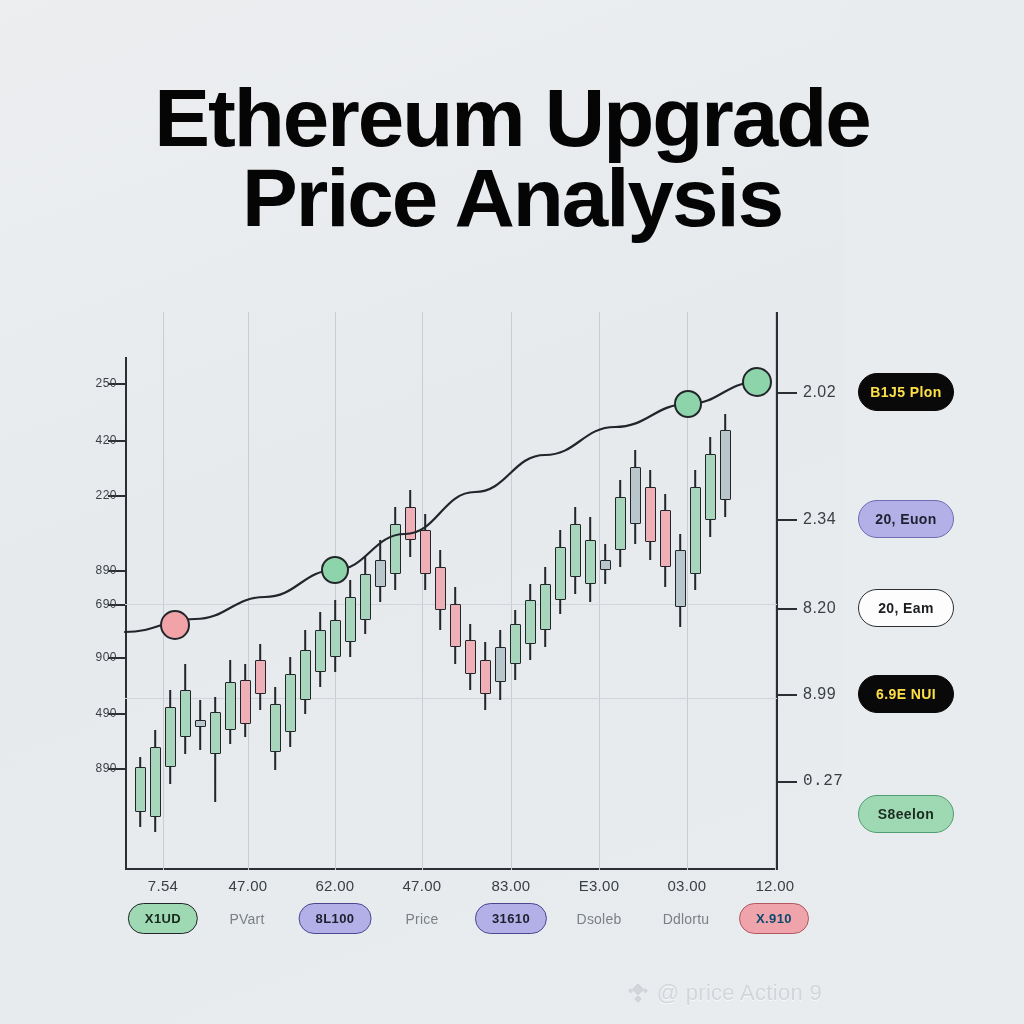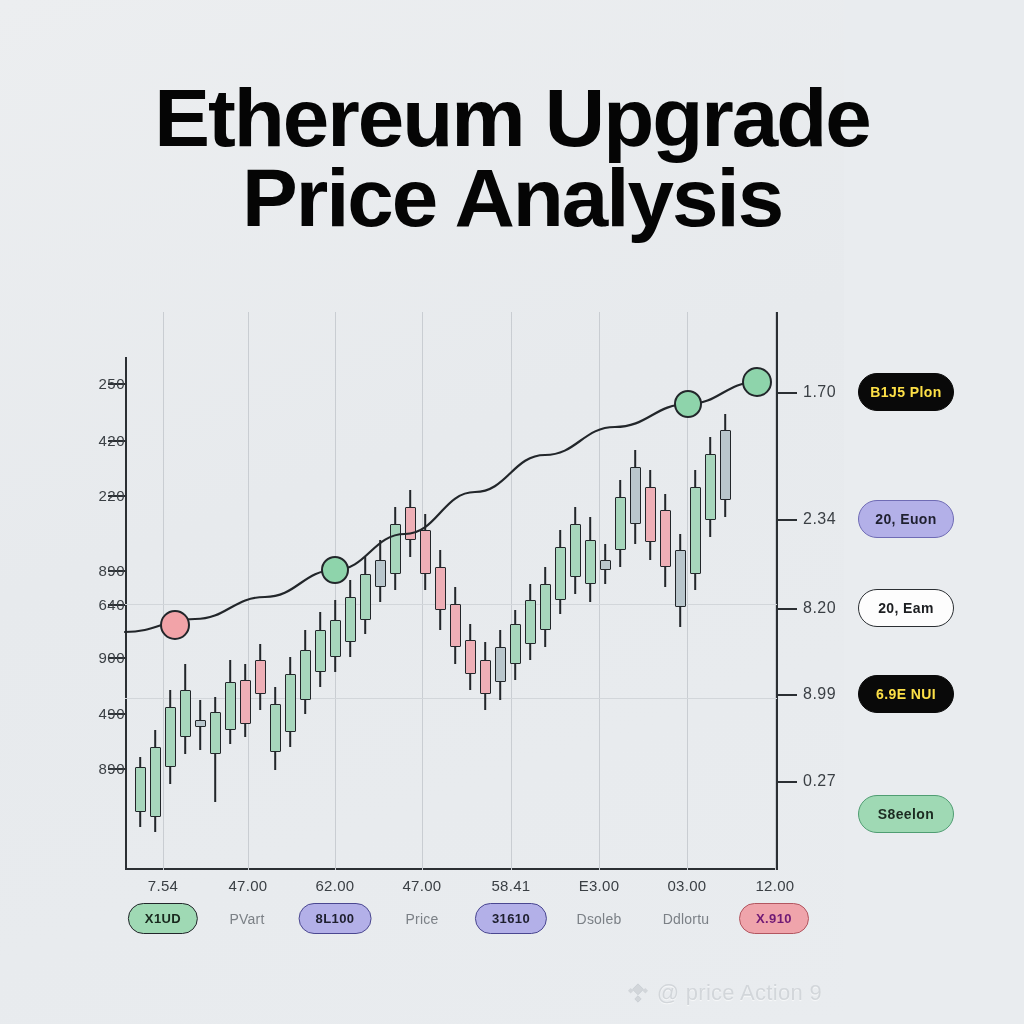--- a/index.html
+++ b/index.html
@@ -47,23 +47,23 @@
   .vgrid{
     position:absolute;top:0;width:1px;height:558px;background:#c9cdd2;
   }
   .hgrid{
     position:absolute;left:0;width:652px;height:1px;background:#d2d6da;
   }
   .ytick{
     position:absolute;left:-17px;width:17px;height:2px;background:#2b2f33;
   }
   .ylabel{
-    position:absolute;right:100%;
+    position:absolute;right:100%;margin-right:8px;
     transform:translateY(-50%);
-    font-size:15px;color:#3a3f44;white-space:nowrap;
+    font-size:12px;color:#3a3f44;white-space:nowrap;
     letter-spacing:0.5px;
   }
   .ytick-r{
     position:absolute;right:-20px;width:20px;height:2px;background:#2b2f33;
   }
   .ylabel-r{
     position:absolute;left:100%;margin-left:26px;
     transform:translateY(-50%);
     font-size:16px;color:#3a3f44;white-space:nowrap;letter-spacing:0.5px;
   }
@@ -105,21 +105,21 @@
   #bottom-row{position:absolute;left:125px;top:903px;width:700px;height:40px;}
   .pill{
     position:absolute;top:0;transform:translateX(-50%);
     display:flex;align-items:center;justify-content:center;
     height:31px;padding:0 16px;border-radius:16px;
     font-size:13px;font-weight:bold;letter-spacing:0.4px;
     box-sizing:border-box;white-space:nowrap;
   }
   .pill.green{background:#9fd9b4;color:#18281d;border:1.8px solid #22262a;}
   .pill.purple{background:#b3b0e8;color:#1e1f2e;border:1.8px solid #4a4790;}
-  .pill.red{background:#efa4ab;color:#701a75;border:1.8px solid #b25660;}
+  .pill.red{background:#efa4ab;color:#0c4a6e;border:1.8px solid #b25660;}
   .pill.plain{
     background:transparent;border:none;color:#7b8086;font-weight:normal;
     font-size:14px;letter-spacing:0.2px;
   }
 
   
   #watermark{
     position:absolute;right:22px;bottom:18px;
     display:flex;align-items:center;gap:8px;
     color:#d2d6da;font-size:22px;letter-spacing:0.3px;
@@ -160,46 +160,46 @@
     <div id="ytick-layer">
         <div class="ytick" style="top: 71px;"></div>
         <div class="ylabel" style="top: 71px;">250</div>
         <div class="ytick" style="top: 128px;"></div>
         <div class="ylabel" style="top: 128px;">420</div>
         <div class="ytick" style="top: 183px;"></div>
         <div class="ylabel" style="top: 183px;">220</div>
         <div class="ytick" style="top: 258px;"></div>
         <div class="ylabel" style="top: 258px;">890</div>
         <div class="ytick" style="top: 292px;"></div>
-        <div class="ylabel" style="top: 292px;">640</div>
+        <div class="ylabel" style="top: 292px;">690</div>
         <div class="ytick" style="top: 345px;"></div>
         <div class="ylabel" style="top: 345px;">900</div>
         <div class="ytick" style="top: 401px;"></div>
         <div class="ylabel" style="top: 401px;">490</div>
         <div class="ytick" style="top: 456px;"></div>
         <div class="ylabel" style="top: 456px;">890</div>
       </div>
     <div id="ytickr-layer">
         <div class="ytick-r" style="top: 80px;"></div>
-        <div class="ylabel-r" style="top: 80px;">1.70</div>
+        <div class="ylabel-r" style="top: 80px;">2.02</div>
         <div class="ytick-r" style="top: 207px;"></div>
         <div class="ylabel-r" style="top: 207px;">2.34</div>
         <div class="ytick-r" style="top: 296px;"></div>
         <div class="ylabel-r" style="top: 296px;">8.20</div>
         <div class="ytick-r" style="top: 382px;"></div>
         <div class="ylabel-r" style="top: 382px;">8.99</div>
         <div class="ytick-r" style="top: 469px;"></div>
-        <div class="ylabel-r" style="top: 469px;">0.27</div>
+        <div class="ylabel-r" style="top: 469px; font-family: Liberation Mono, monospace;">0.27</div>
       </div>
     <div id="xtick-layer">
         <div class="xlabel" style="left: 38px;">7.54</div>
         <div class="xlabel" style="left: 123px;">47.00</div>
         <div class="xlabel" style="left: 210px;">62.00</div>
         <div class="xlabel" style="left: 297px;">47.00</div>
-        <div class="xlabel" style="left: 386px;">58.41</div>
+        <div class="xlabel" style="left: 386px;">83.00</div>
         <div class="xlabel" style="left: 474px;">E3.00</div>
         <div class="xlabel" style="left: 562px;">03.00</div>
         <div class="xlabel" style="left: 650px;">12.00</div>
       </div>
     <div id="candle-layer">
         <div class="candle" style="left: 9.5px; top: 0px; width: 11px; height: 558px;">
           <div class="wick" style="top: 445px; height: 70px;"></div>
           <div class="body up" style="top: 455px; height: 45px;"></div>
         </div>
         <div class="candle" style="left: 24.5px; top: 0px; width: 11px; height: 558px;">

